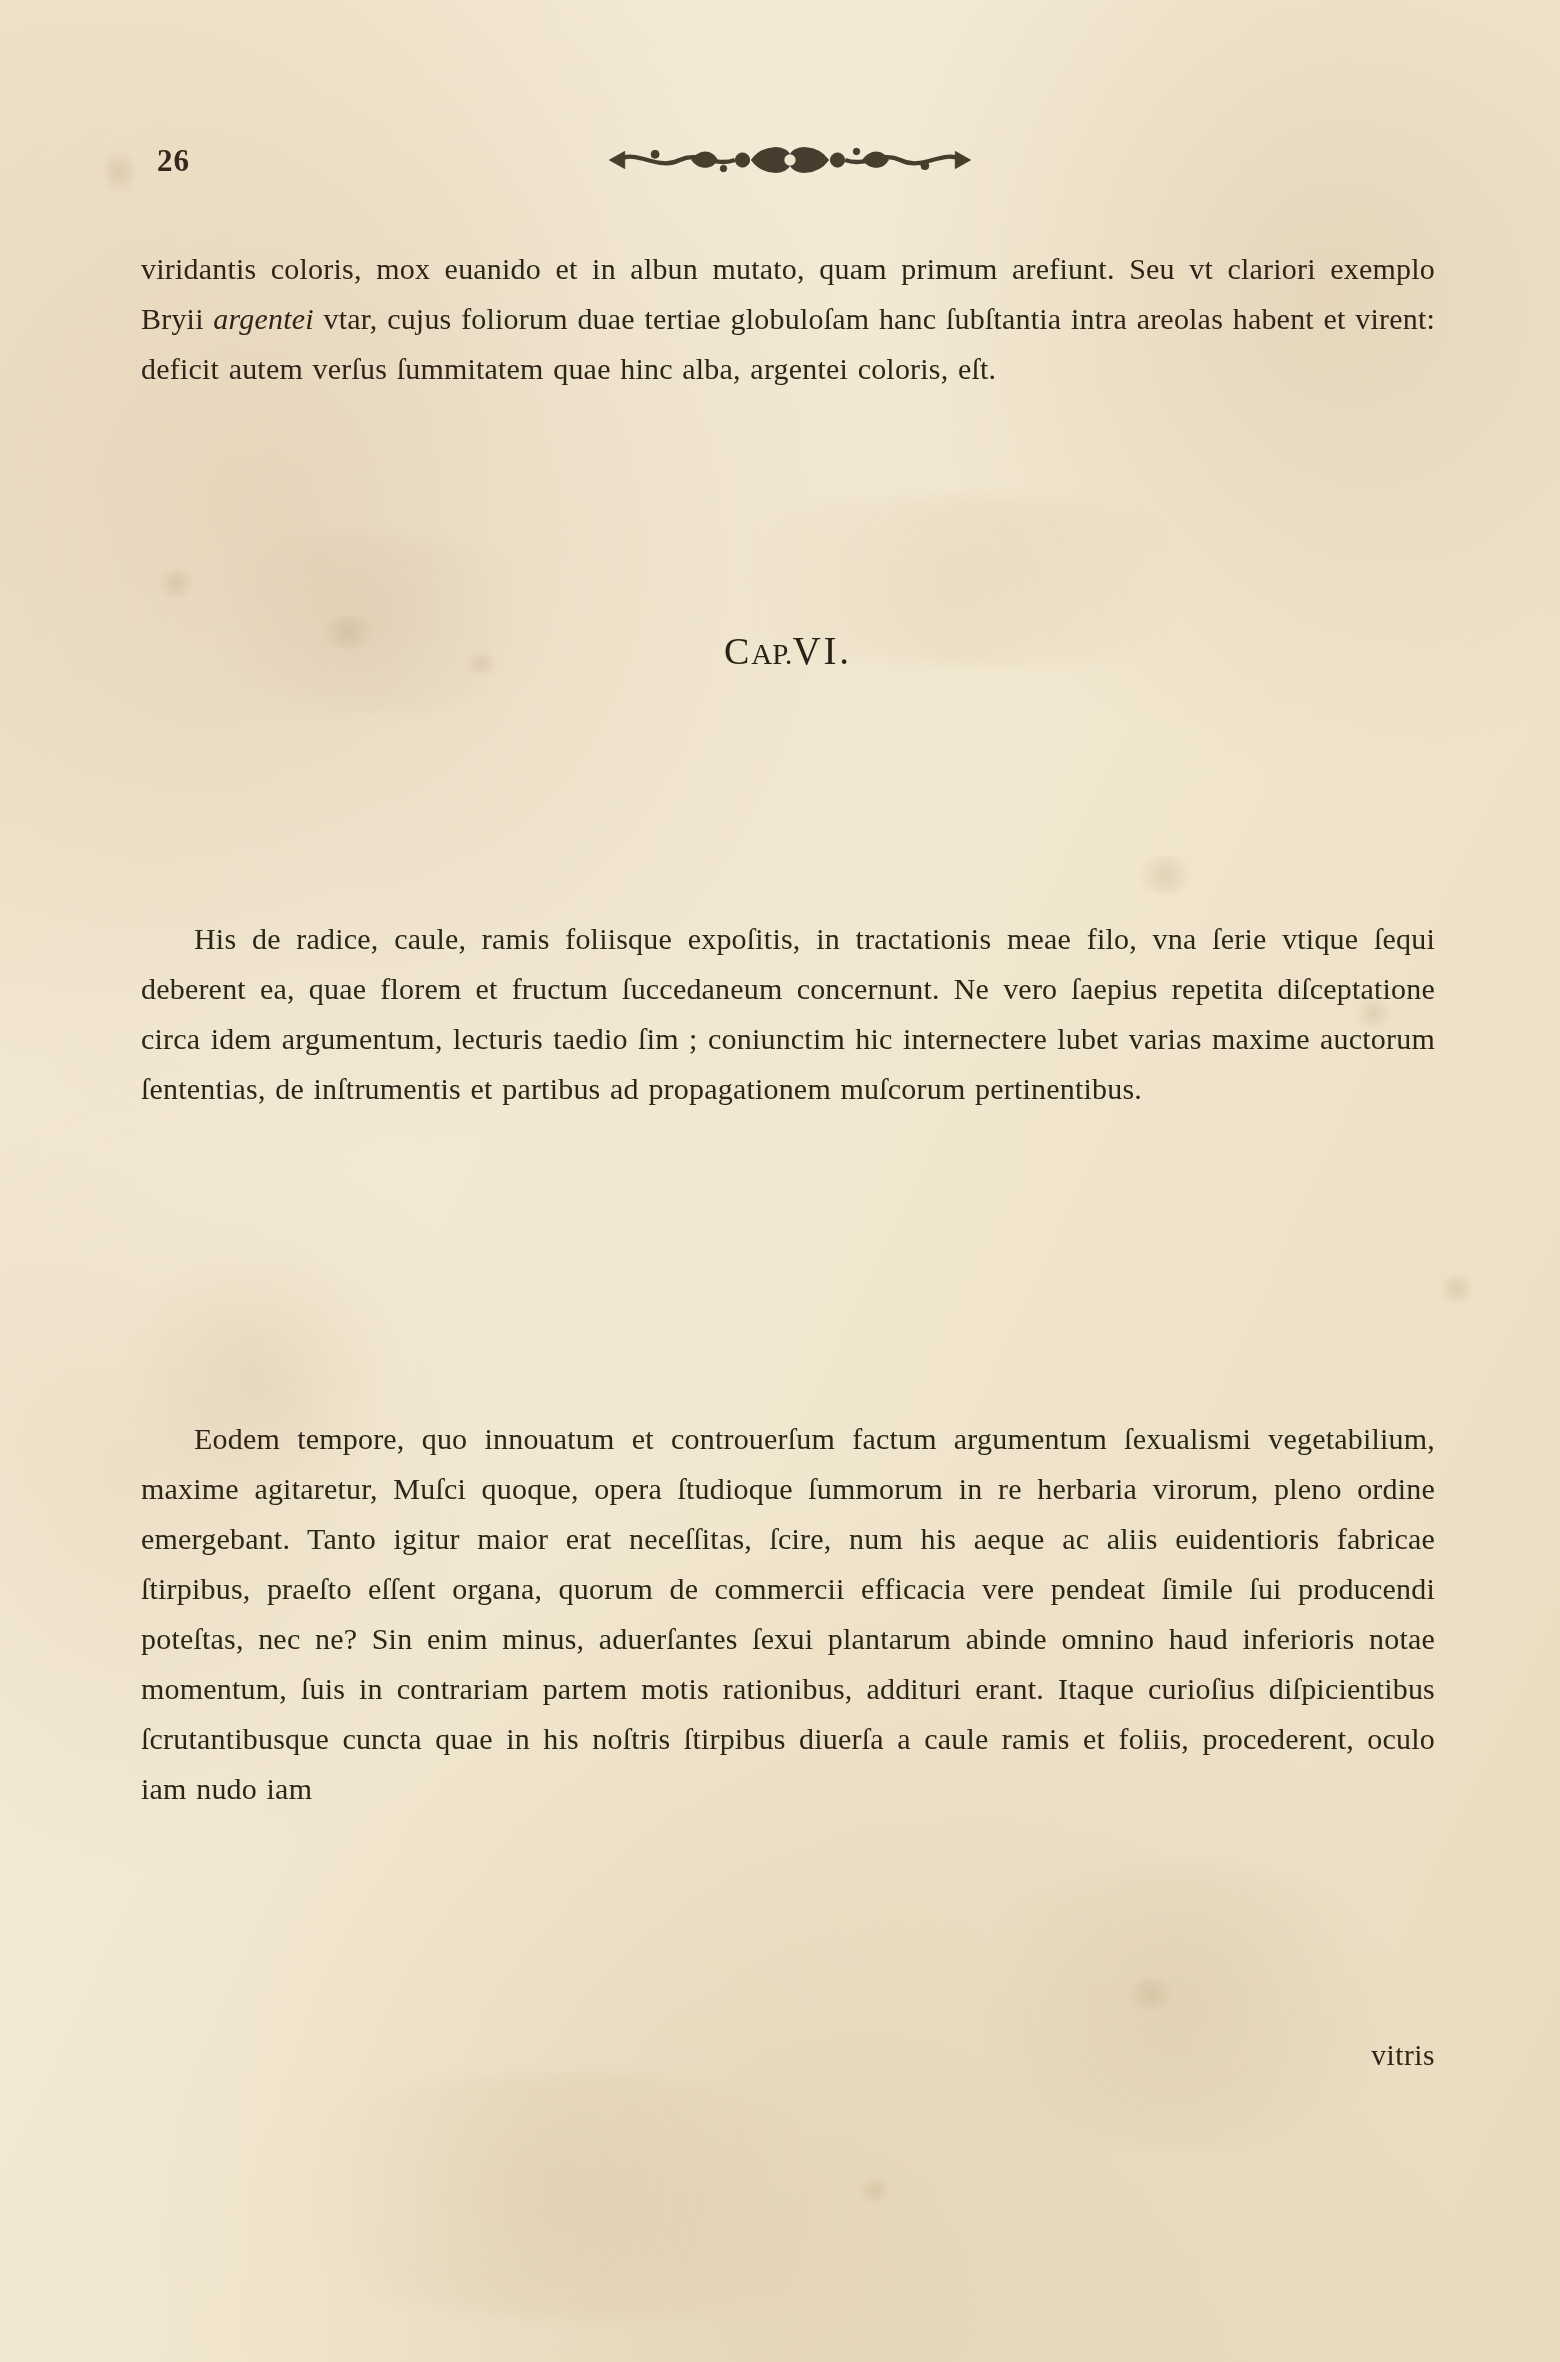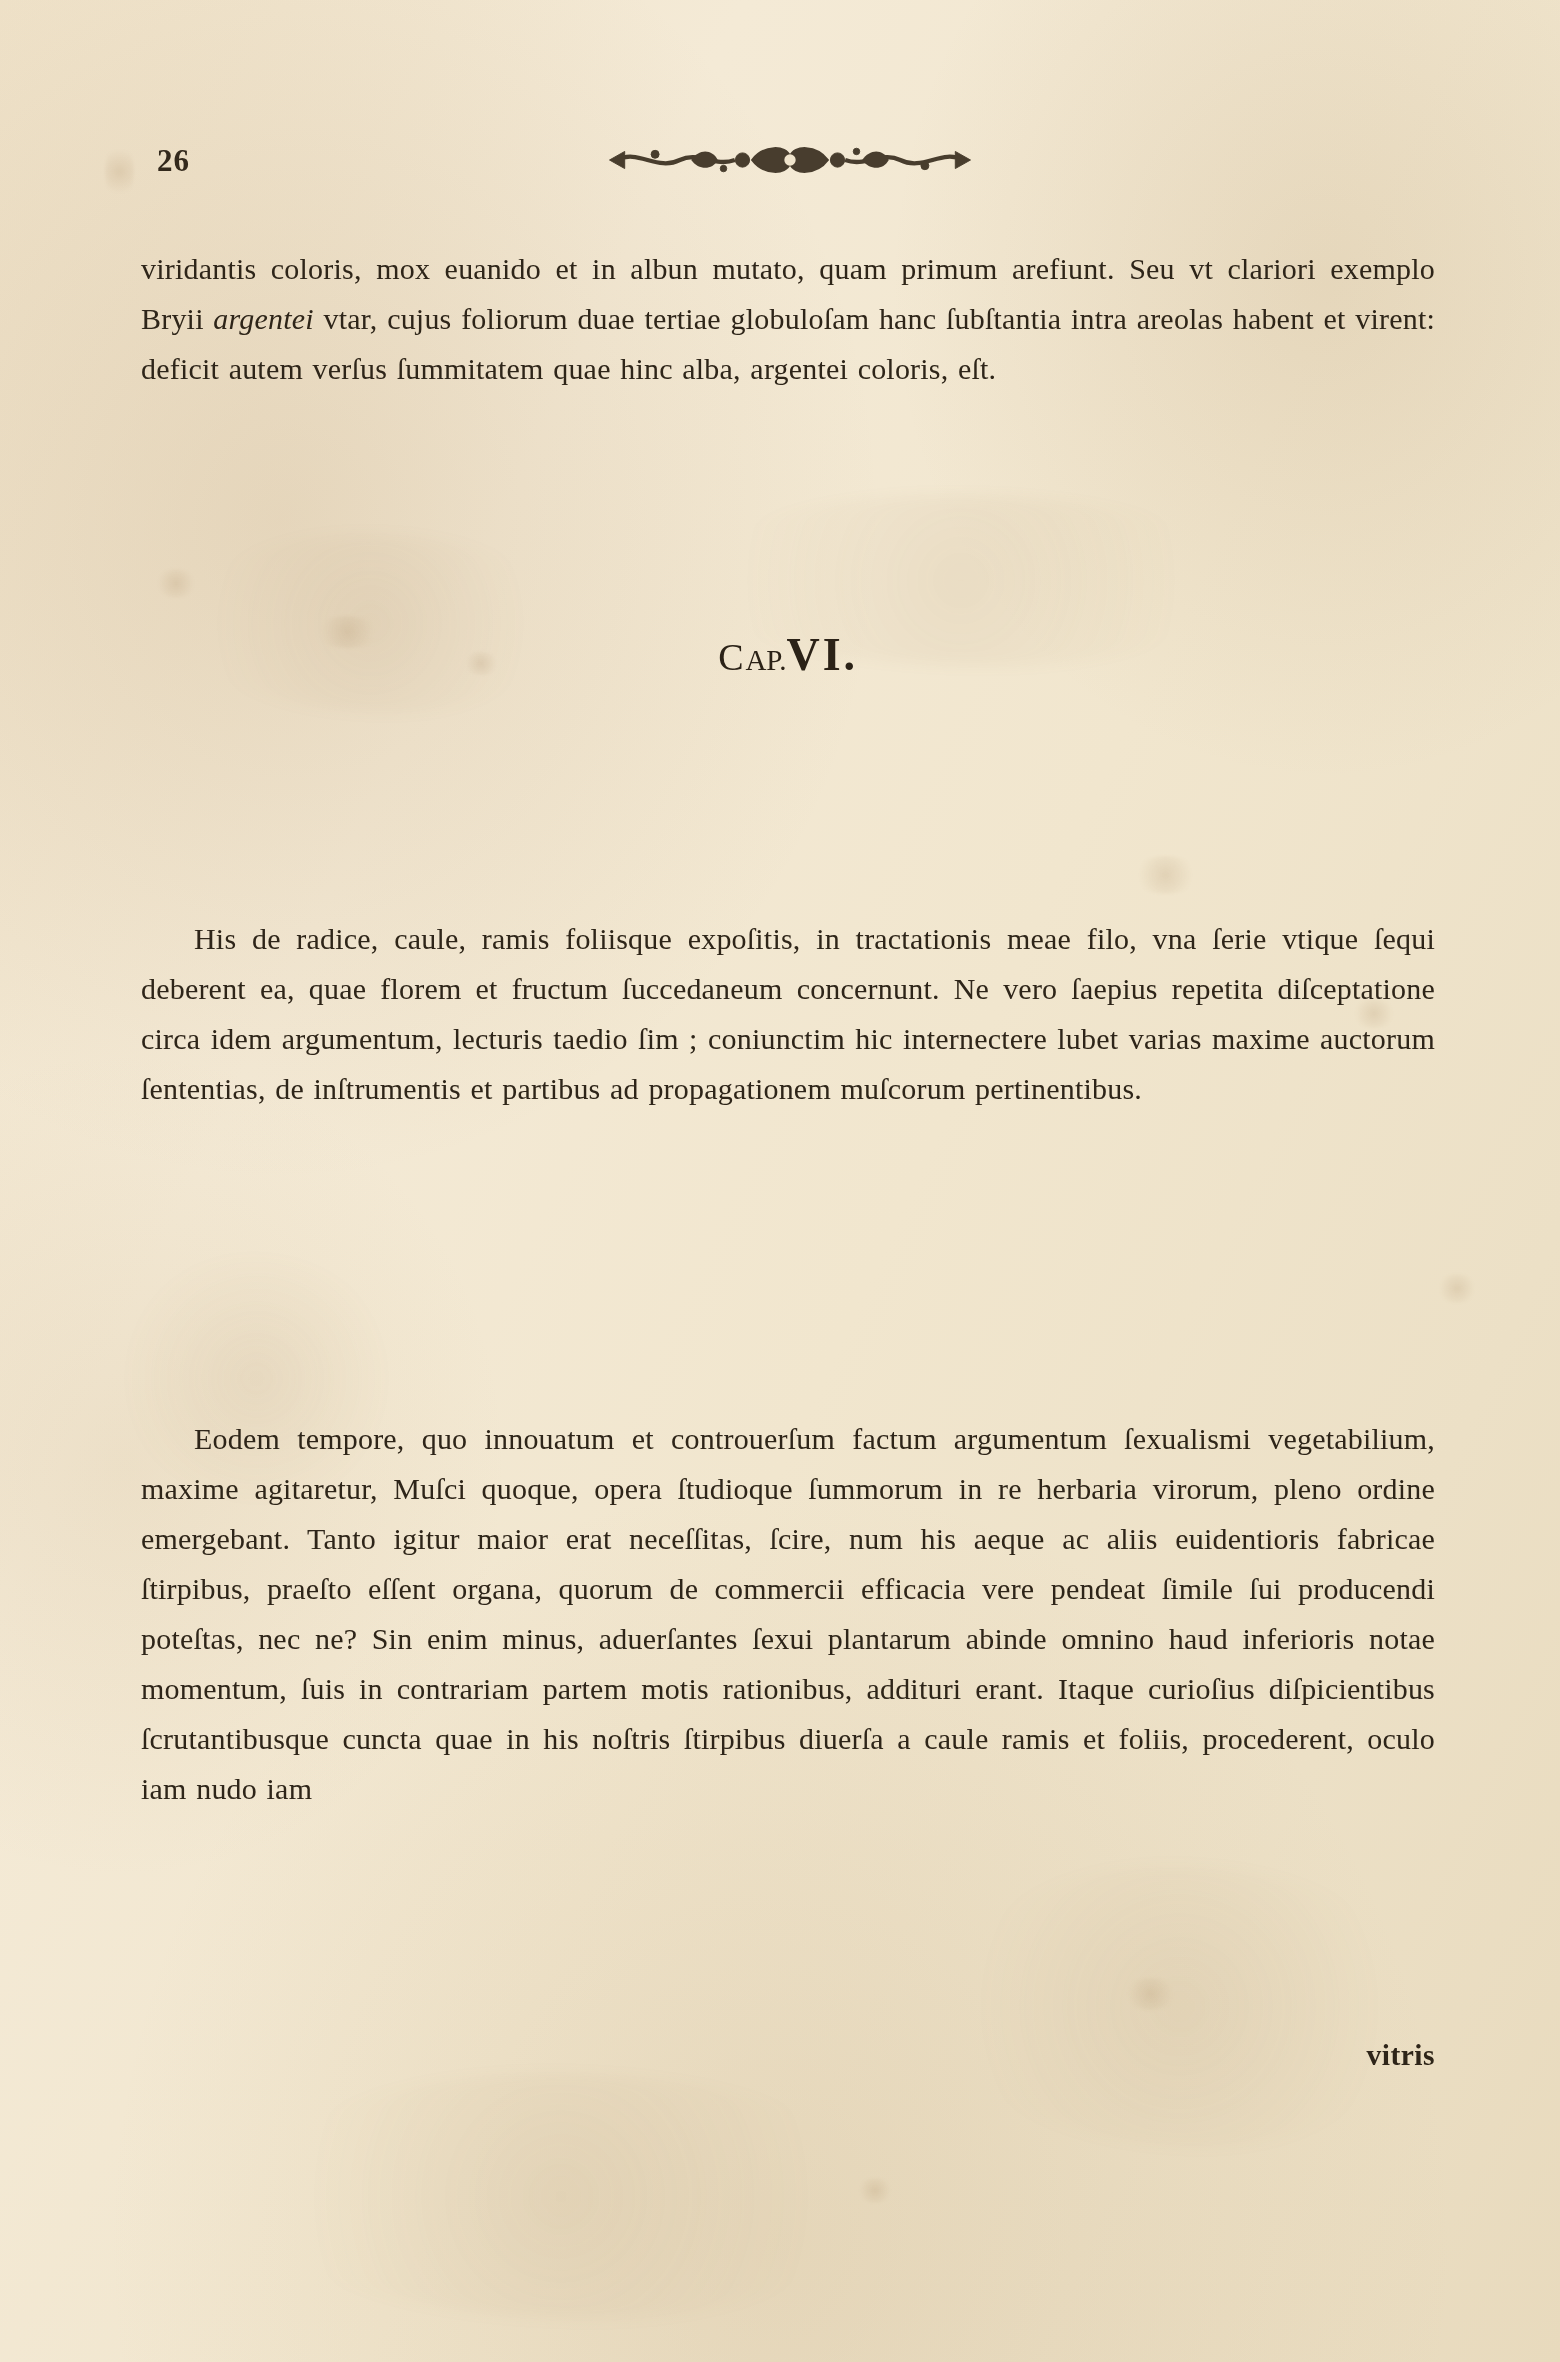--- a/index.html
+++ b/index.html
@@ -108,22 +108,22 @@
     width: 1294px;
     text-align: center;
     color: #2b2217;
   }
   .chapline .cap {
     font-size: 38px;
     letter-spacing: 1.9px;
   }
   .chapline .capsmall { font-size: 29px; }
   .chapline .num {
-    font-size: 46px;
-    font-weight: bold;
+    font-size: 39px;
+    font-weight: normal;
     letter-spacing: 2.9px;
   }
 
   .subtitle {
     position: absolute;
     top: 723px;
     left: 0;
     width: 1294px;
     text-align: center;
     font-style: italic;
@@ -140,21 +140,20 @@
 
   .tailword {
     position: absolute;
     top: 2039px;
     left: 0;
     width: 1294px;
     text-align: right;
     font-size: 29.5px;
     color: #2e2519;
     letter-spacing: 0.5px;
-    font-weight: bold;
   }
 </style>
 </head>
 <body>
 
 <div id="page"></div>
 
 <div id="stains">
   <div class="bigsmudge" style="left:171px;  top:533px;  width:399px; height:181px;"></div>
   <div class="bigsmudge" style="left:666px;  top:495px;  width:590px; height:171px;"></div>

